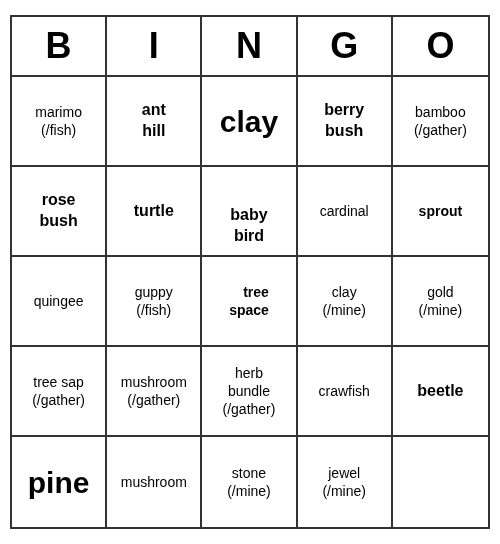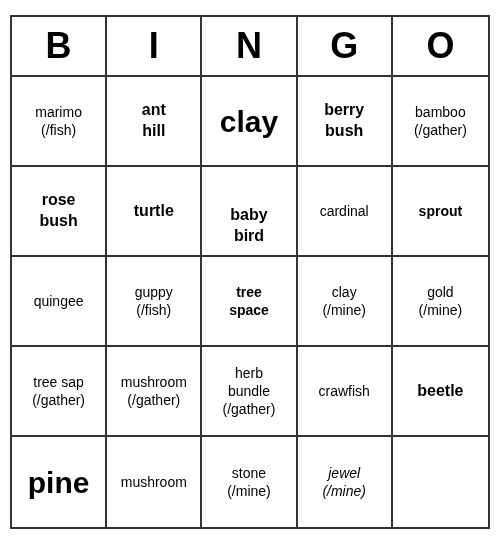--- a/index.html
+++ b/index.html
@@ -117,21 +117,21 @@
         <span class="cell-text medium" style="white-space: pre-line;">sprout</span>
       </div>
       <div class="bingo-cell">
         <span class="cell-text" style="white-space: pre-line;">quingee</span>
       </div>
       <div class="bingo-cell">
         <span class="cell-text" style="white-space: pre-line;">guppy
 (/fish)</span>
       </div>
       <div class="bingo-cell">
-        <span class="cell-text medium" style="white-space: pre-line;">tree
+        <span class="cell-text medium" style="white-space: pre-line; text-align: right;">tree
 space</span>
       </div>
       <div class="bingo-cell">
         <span class="cell-text" style="white-space: pre-line;">clay
 (/mine)</span>
       </div>
       <div class="bingo-cell">
         <span class="cell-text" style="white-space: pre-line;">gold
 (/mine)</span>
       </div>
@@ -158,17 +158,17 @@
         <span class="cell-text xlarge" style="white-space: pre-line;">pine</span>
       </div>
       <div class="bingo-cell">
         <span class="cell-text" style="white-space: pre-line;">mushroom</span>
       </div>
       <div class="bingo-cell">
         <span class="cell-text" style="white-space: pre-line;">stone
 (/mine)</span>
       </div>
       <div class="bingo-cell">
-        <span class="cell-text" style="white-space: pre-line; font-style: italic;">jewel
+        <span class="cell-text" style="white-space: pre-line;">jewel
 (/mine)</span>
       </div>
     </div>
 </div>
 
 </body></html>

